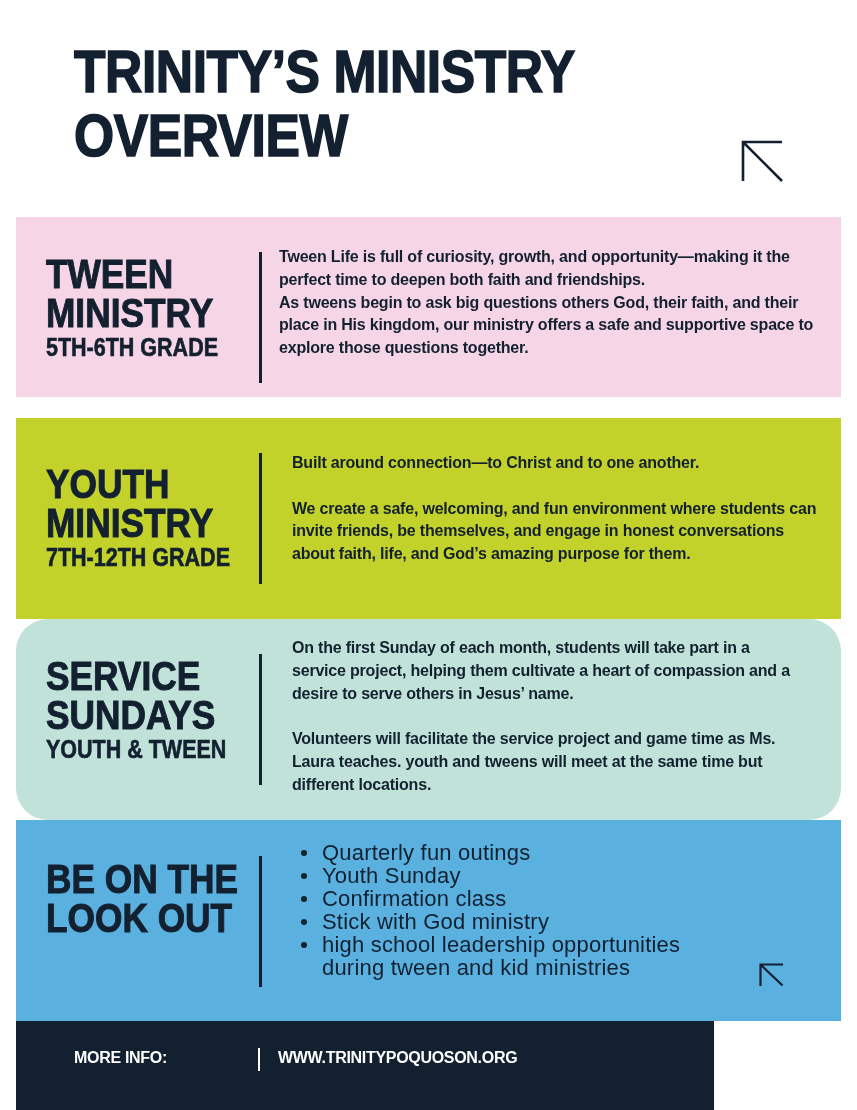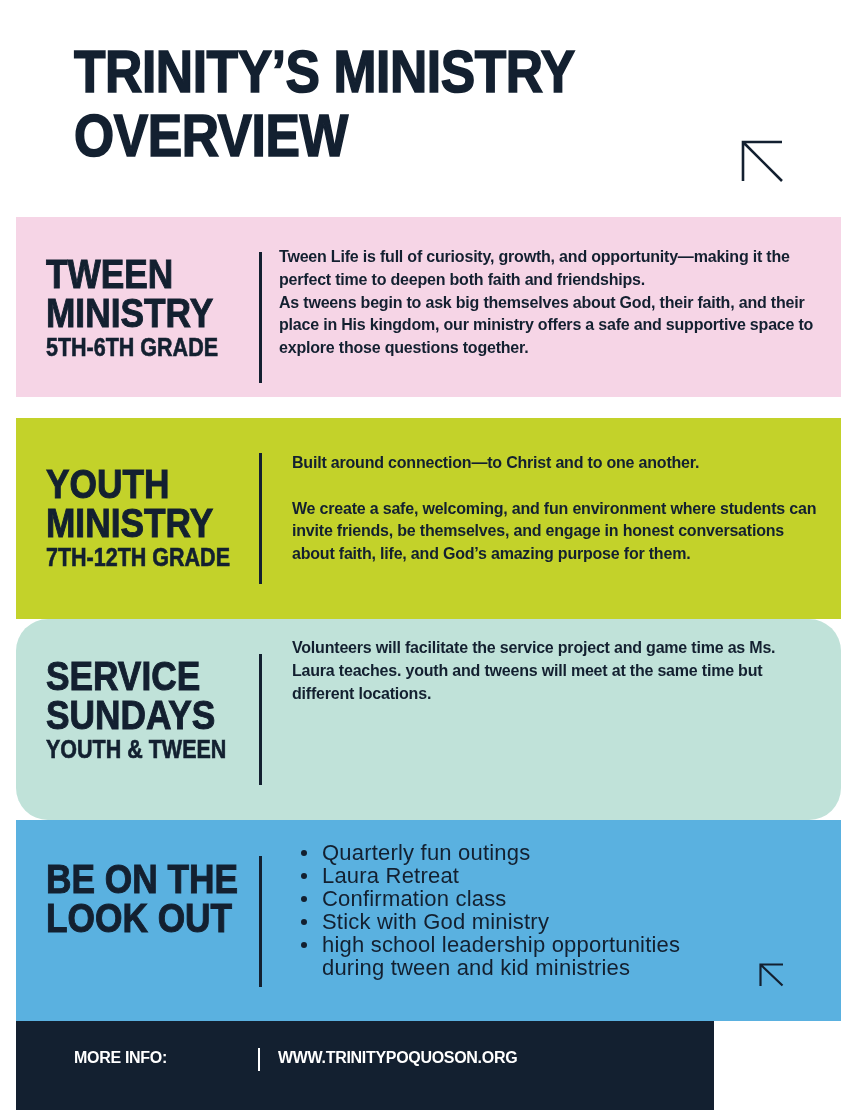--- a/index.html
+++ b/index.html
@@ -82,21 +82,21 @@
 <section class="panel tween">
   <div class="title-block" style="top:38px;">
     <span class="title-line">TWEEN</span>
     <span class="title-line">MINISTRY</span>
     <span class="subtitle">5TH-6TH GRADE</span>
   </div>
   <div class="divider" style="top:35px; height:131px;"></div>
   <div class="body-text" style="left:263px; top:29px;">
     <p>Tween Life is full of curiosity, growth, and opportunity—making it the
 perfect time to deepen both faith and friendships.
-As tweens begin to ask big themselves about God, their faith, and their
+As tweens begin to ask big questions others God, their faith, and their
 place in His kingdom, our ministry offers a safe and supportive space to
 explore those questions together.</p>
   </div>
 </section>
 
 <section class="panel youth">
   <div class="title-block" style="top:47px;">
     <span class="title-line">YOUTH</span>
     <span class="title-line">MINISTRY</span>
     <span class="subtitle">7TH-12TH GRADE</span>
@@ -111,35 +111,38 @@
 </section>
 
 <section class="panel service">
   <div class="title-block" style="top:38px;">
     <span class="title-line">SERVICE</span>
     <span class="title-line">SUNDAYS</span>
     <span class="subtitle">YOUTH &amp; TWEEN</span>
   </div>
   <div class="divider" style="top:35px; height:131px;"></div>
   <div class="body-text" style="left:276px; top:18px;">
+    <p>On the first Sunday of each month, students will take part in a
+service project, helping them cultivate a heart of compassion and a
+desire to serve others in Jesus’ name.</p>
     <p>Volunteers will facilitate the service project and game time as Ms.
 Laura teaches. youth and tweens will meet at the same time but
 different locations.</p>
   </div>
 </section>
 
 <section class="panel lookout">
   <div class="title-block" style="top:40px;">
     <span class="title-line">BE ON THE</span>
     <span class="title-line">LOOK OUT</span>
   </div>
   <div class="divider" style="top:36px; height:131px;"></div>
   <ul class="lookout-list">
     <li>Quarterly fun outings</li>
-    <li>Laura Retreat</li>
+    <li>Youth Sunday</li>
     <li>Confirmation class</li>
     <li>Stick with God ministry</li>
     <li>high school leadership opportunities
 during tween and kid ministries</li>
   </ul>
   <div class="arrow" style="left:743px; top:143px; width:25px; height:24px;">
     <svg viewBox="0 0 25 24">
         <path d="M1.5 23 V1.5 H24 M1.5 1.5 L23.5 22.5" fill="none" stroke="#132030" stroke-width="2.2"></path>
       </svg>
   </div>

